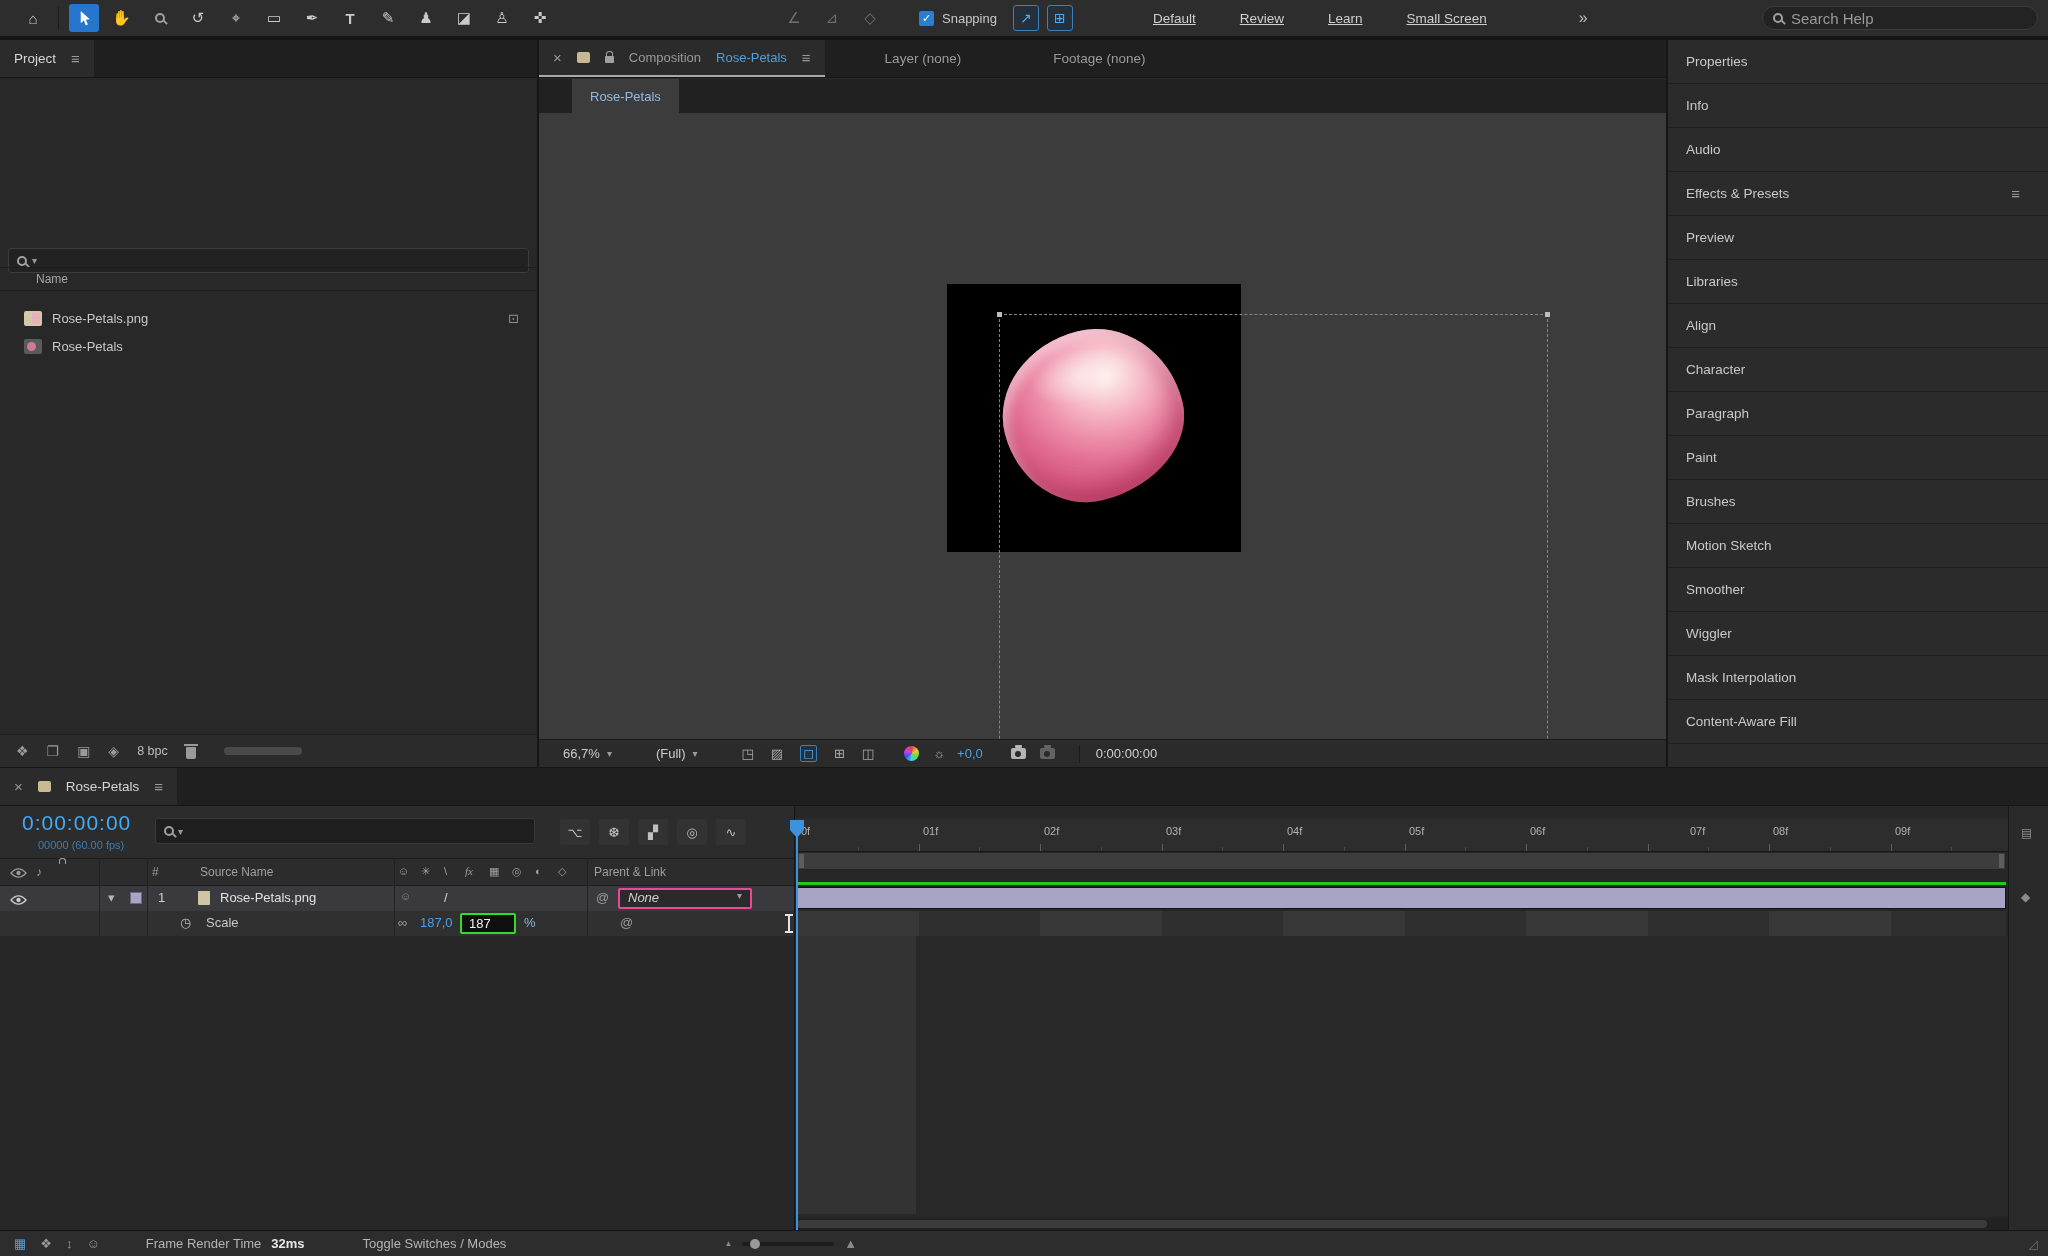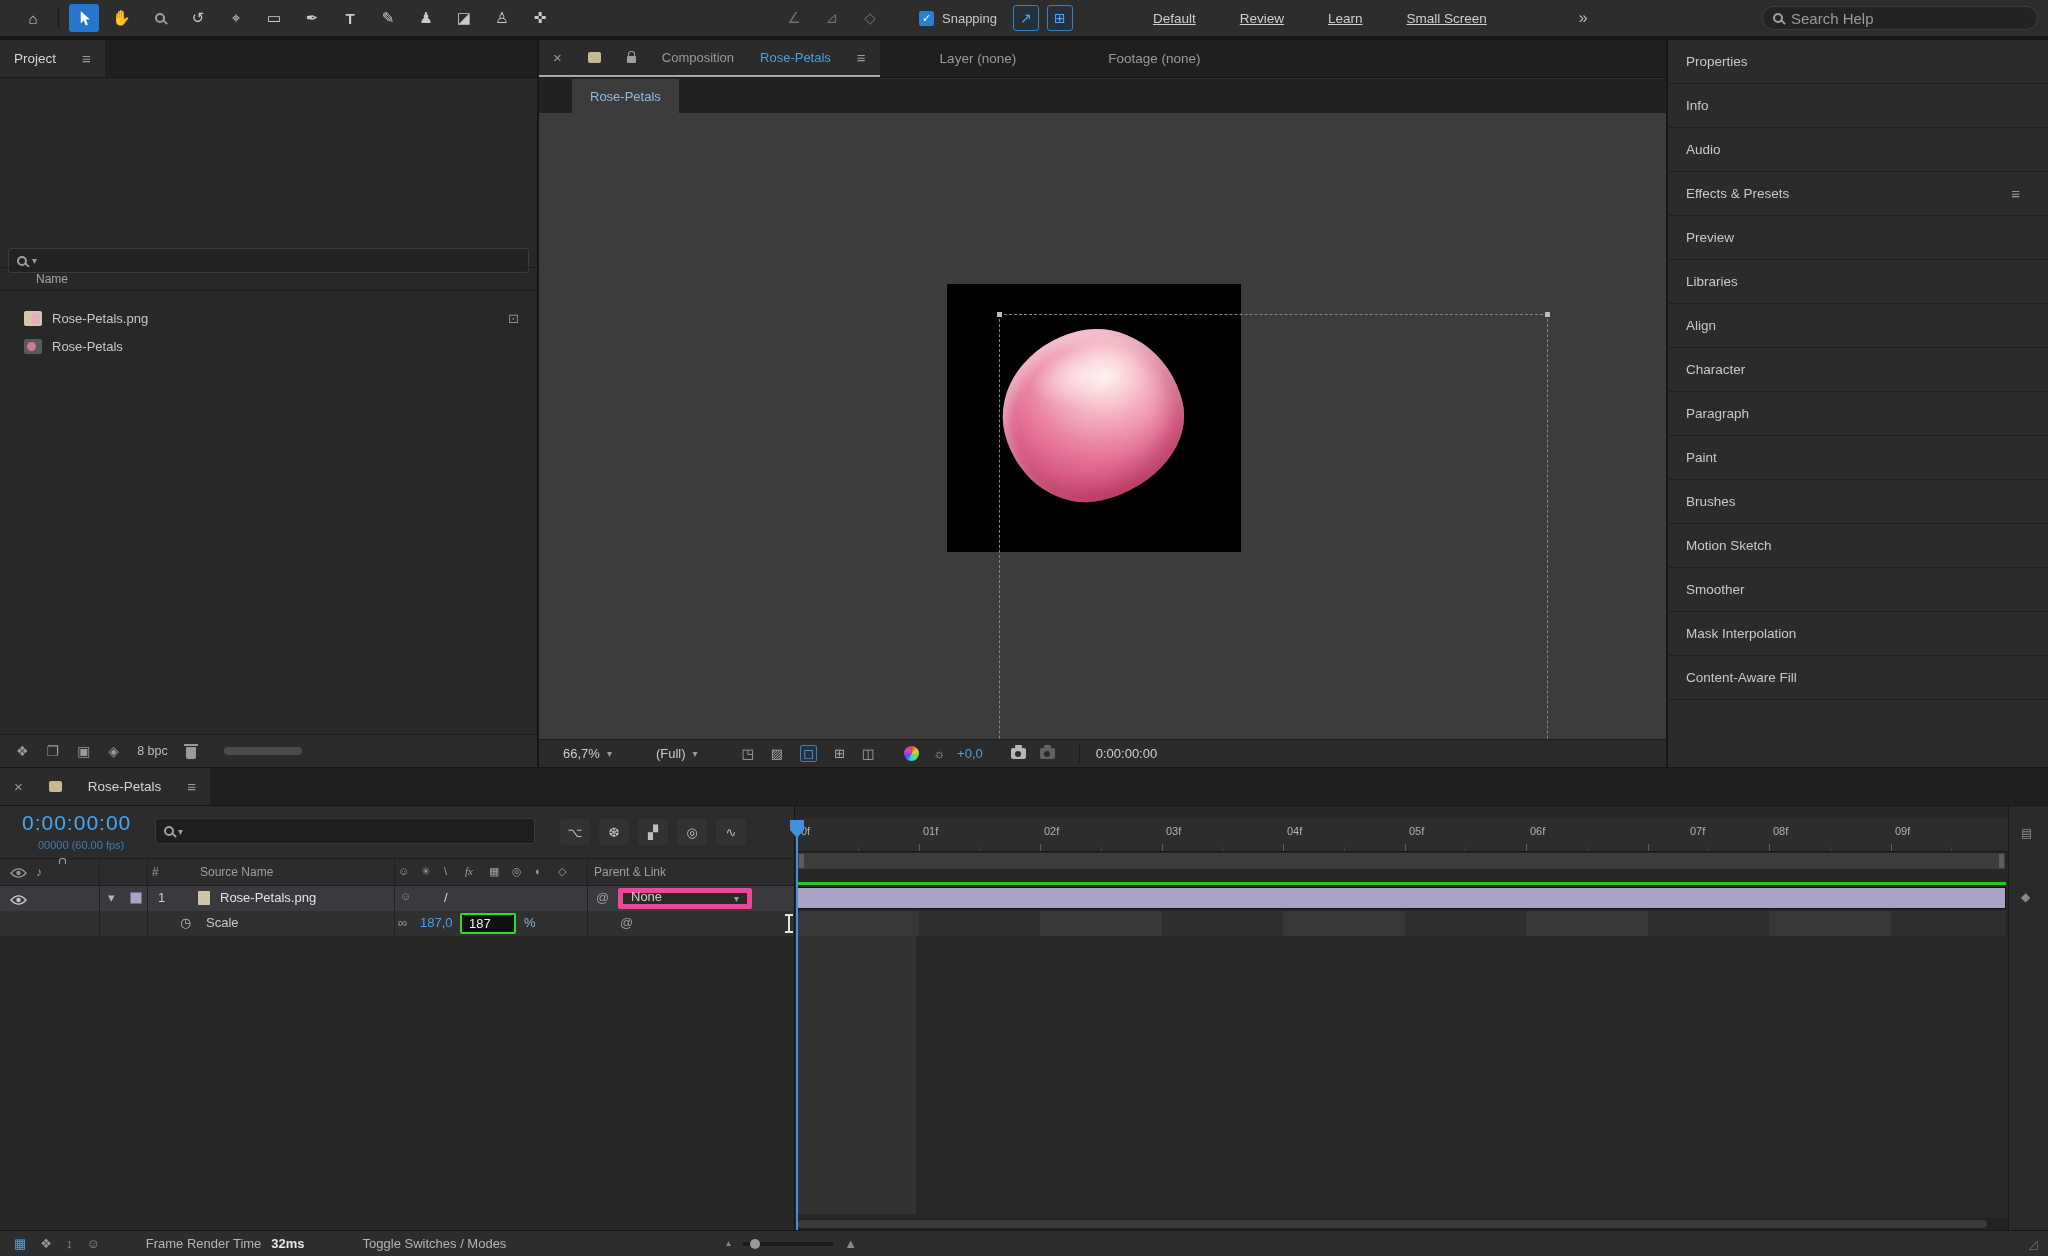--- a/index.html
+++ b/index.html
@@ -28,21 +28,21 @@
   .ws { padding:0 22px; height:38px; display:flex; align-items:center; color:#cfcfcf; font-size:13.5px;text-decoration:underline; }
   .overflow { margin-left:70px; color:#bdbdbd; font-size:16px; flex:none; }
   .help-search { margin-left:auto; margin-right:10px; width:276px; height:24px; background:#232323;
                  border:1px solid #3c3c3c; border-radius:12px; display:flex; align-items:center; padding:0 10px; gap:8px; flex:none; }
   .help-search input { background:transparent; border:none; outline:none; color:#cdcdcd; font-size:15px; width:210px; }
   .help-search input::placeholder { color:#9a9a9a; }
 
   
   .panel { position:absolute; background:#2b2b2b; }
   .ptabbar { height:38px; background:#1f1f1f; display:flex; align-items:stretch; border-bottom:1px solid #161616; }
-  .ptab { background:#2b2b2b; display:flex; align-items:center; padding:6px 14px; gap:26px; }
+  .ptab { background:#2b2b2b; display:flex; align-items:center; padding:6px 14px; gap:15px; }
   .ptab-label { color:#d6d6d6; font-size:13.5px; }
   .menu-ic { color:#9a9a9a; font-size:15px; }
   .close-ic { color:#9a9a9a; font-size:15px; }
   .ptab-icon { width:13px; height:11px; background:#c7ba90; border-radius:2px; flex:none; }
   .lock { width:9px; height:7px; background:#a0a0a0; border-radius:1px; position:relative; margin-top:4px; flex:none; }
   .lock::before { content:""; position:absolute; left:1px; top:-5px; width:5px; height:5px;
                   border:1.5px solid #a0a0a0; border-bottom:none; border-radius:3px 3px 0 0; }
 
   
   #project { left:0; top:40px; width:537px; height:727px; }
@@ -124,21 +124,21 @@
   .sw { position:absolute; top:6px; font-size:11px; color:#9f9f9f; }
   .fxit { font-style:italic; font-family:"Liberation Serif","DejaVu Serif",serif; }
   .tl-layerrow { position:absolute; left:0; top:80px; width:795px; height:25px; background:#3a3a3e; color:#cfcfcf; }
   .tl-scalerow { position:absolute; left:0; top:105px; width:795px; height:25px; background:#303030; }
   .rowel { position:absolute; top:4px; }
   .eye { color:#cfcfcf; }
   .eye.dim { color:#9a9a9a; }
   .swatch { position:absolute; left:130px; top:6px; width:12px; height:12px; background:#a9a5c6; border:1px solid #6d6a85; }
   .layer-file-ic { position:absolute; left:198px; top:5px; width:12px; height:14px; background:#cfc4a6; border-radius:1px; }
   .parent-dd { position:absolute; left:618px; top:2px; width:134px; height:21px; background:#2a2a2a;
-               border:5px solid #ec4899; border-radius:2px; display:flex; align-items:flex-end; padding:0 8px; color:#cfcfcf; }
+               border:2px solid #ec4899; border-radius:2px; display:flex; align-items:flex-start; padding:0 8px; color:#cfcfcf;font-style:italic; }
   .parent-dd .chev { margin-left:auto; }
   .blueval { color:#49a0e8; }
   .scale-edit { position:absolute; left:460px; top:2px; width:56px; height:21px; background:#101010;
                 border:2px solid #2ade2a; border-radius:2px; display:flex; align-items:center; }
   .scale-edit input { background:transparent; border:none; outline:none; color:#f2f2f2; font-size:13px; width:44px; padding-left:7px; }
   .tl-vline { position:absolute; top:52px; height:78px; width:1px; background:#222222; }
   
   .tl-right { position:absolute; left:795px; top:0; width:1213px; height:424px; }
   .ruler { position:absolute; left:0; top:12px; width:1213px; height:34px; background:#2d2d2d; border-bottom:1px solid #191919; }
   .ruler::after { content:""; position:absolute; left:2px; right:0; bottom:0; height:7px;
@@ -356,20 +356,23 @@
     <div class="rp-row">
         <span class="rp-label">Brushes</span>
       </div>
     <div class="rp-row">
         <span class="rp-label">Motion Sketch</span>
       </div>
     <div class="rp-row">
         <span class="rp-label">Smoother</span>
       </div>
     <div class="rp-row">
+        <span class="rp-label">Wiggler</span>
+      </div>
+    <div class="rp-row">
         <span class="rp-label">Mask Interpolation</span>
       </div>
     <div class="rp-row">
         <span class="rp-label">Content-Aware Fill</span>
       </div>
   </aside>
 
   <section class="panel" id="timeline">
     <div class="ptabbar">
       <div class="ptab">

